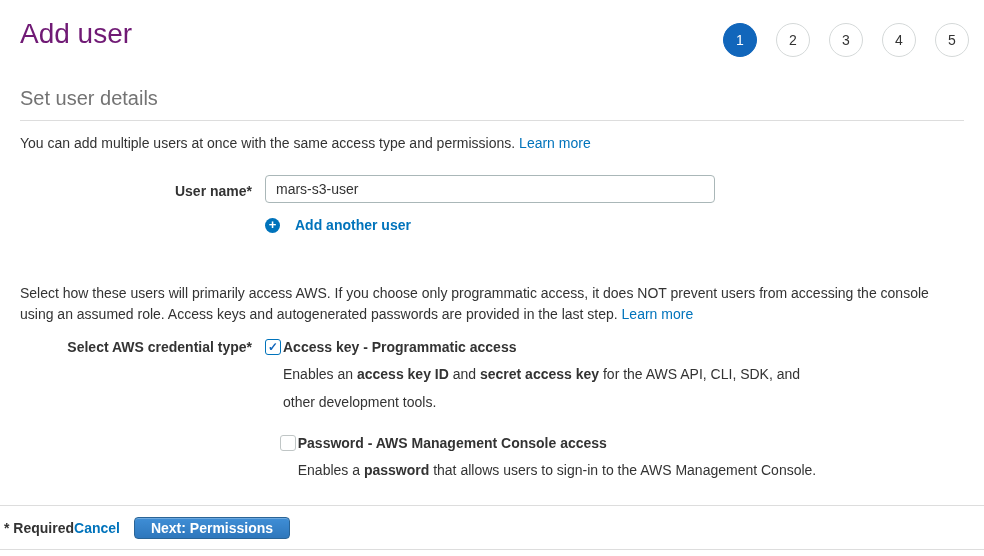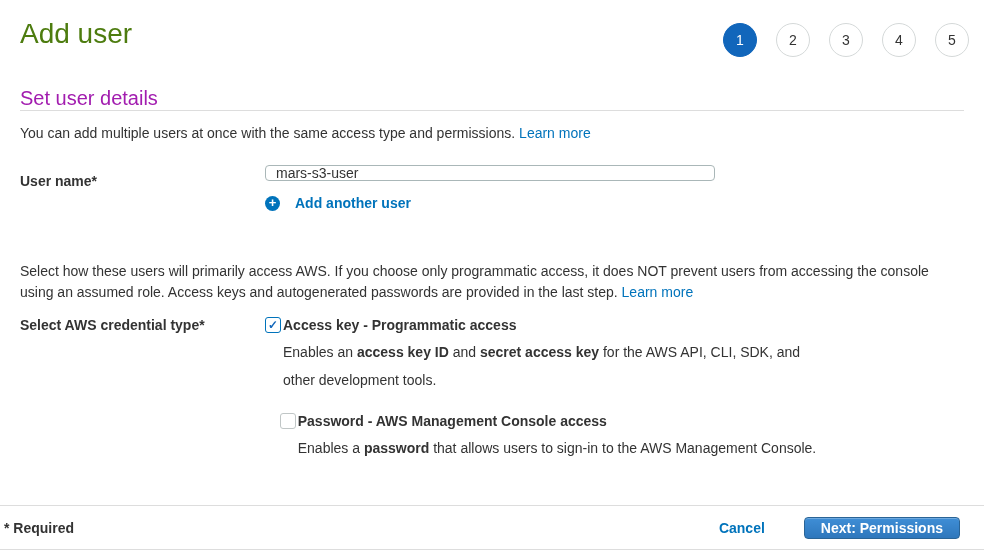--- a/index.html
+++ b/index.html
@@ -15,21 +15,21 @@
   }
   .header {
     display: flex;
     justify-content: space-between;
     align-items: flex-start;
     padding: 14px 15px 0 20px;
   }
   .page-title {
     font-size: 28px;
     font-weight: normal;
-    color: #4d7c0f;
+    color: #701a75;
     margin: 4px 0 0 0;
   }
   .steps { display: flex; gap: 19px; margin-top: 9px; }
   .step {
     width: 34px; height: 34px;
     border-radius: 50%;
     border: 1px solid #d5d9d9;
     background: #fff;
     color: #333;
     font-size: 14px;
@@ -39,39 +39,40 @@
     background: var(--step-active, #1166bb);
     border-color: var(--step-active, #1166bb);
     color: #fff;
   }
   .content { padding: 0 20px; }
   .section-user-details { margin-top: 30px; }
   .section-access-type { margin-top: 50px; }
   .section-heading {
     font-size: 20px;
     font-weight: normal;
-    color: #a21caf;
+    color: #737373;
     margin: 0;
-    padding-bottom: 0;
+    padding-bottom: 10px;
     border-bottom: 1px solid #ddd;
   }
   .intro { margin: 12px 0 0 0; line-height: 21px; }
   .link { color: var(--link, #0073bb); text-decoration: none; cursor: pointer; }
   .bold { font-weight: bold; }
   .form-row { display: flex; margin-top: 21px; }
   .form-label {
     width: 232px;
+    text-align: right;
     font-weight: bold;
     margin-right: 13px;
     flex: none;
   }
   .form-label.input-label { padding-top: 8px; }
   .form-label.cred-label { padding-top: 1px; }
   .text-input {
-    width: 450px; height: 16px;
+    width: 450px; height: 28px;
     border: 1px solid #aab7b8;
     border-radius: 4px;
     padding: 0 10px;
     font: inherit;
     color: #333;
     outline: none;
   }
   .add-another {
     margin-top: 14px;
     display: flex;
@@ -114,37 +115,35 @@
   .option-desc { margin: 4px 0 0 0; max-width: 548px; line-height: 28px; }
   .footer {
     position: absolute;
     left: 0; top: 505px;
     width: 100%; height: 45px;
     background: #fff;
     border-top: 1px solid #ddd;
     border-bottom: 1px solid #ddd;
     display: flex;
     align-items: center;
-    justify-content: space-between;
     padding: 0 24px 0 4px;
   }
   .required-note { font-weight: bold; }
   .footer-actions { display: flex; align-items: center; gap: 14px; }
   .primary-button {
     font: inherit;
     font-weight: bold;
     color: #fff;
     background: linear-gradient(#3f8ed6, #2e77bc);
     border: 1px solid #2a6496;
     border-radius: 4px;
     height: 22px;
     padding: 0 16px;
     box-shadow: inset 0 1px 0 rgba(255,255,255,0.25);
     cursor: pointer;
-    margin-left: 25px;
   }
 </style>
 </head>
 <body>
 
 <div class="header">
   <h1 class="page-title">Add user</h1>
   <div class="steps">
     <div class="step active">1</div>
     <div class="step">2</div>

